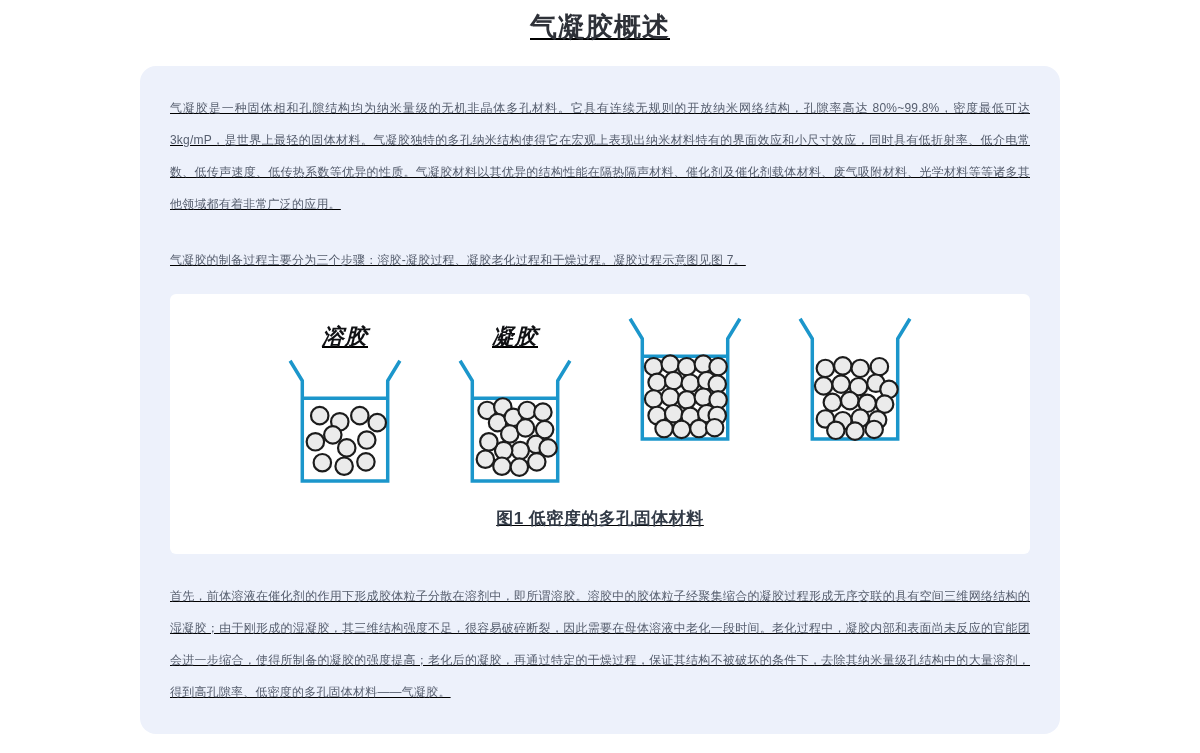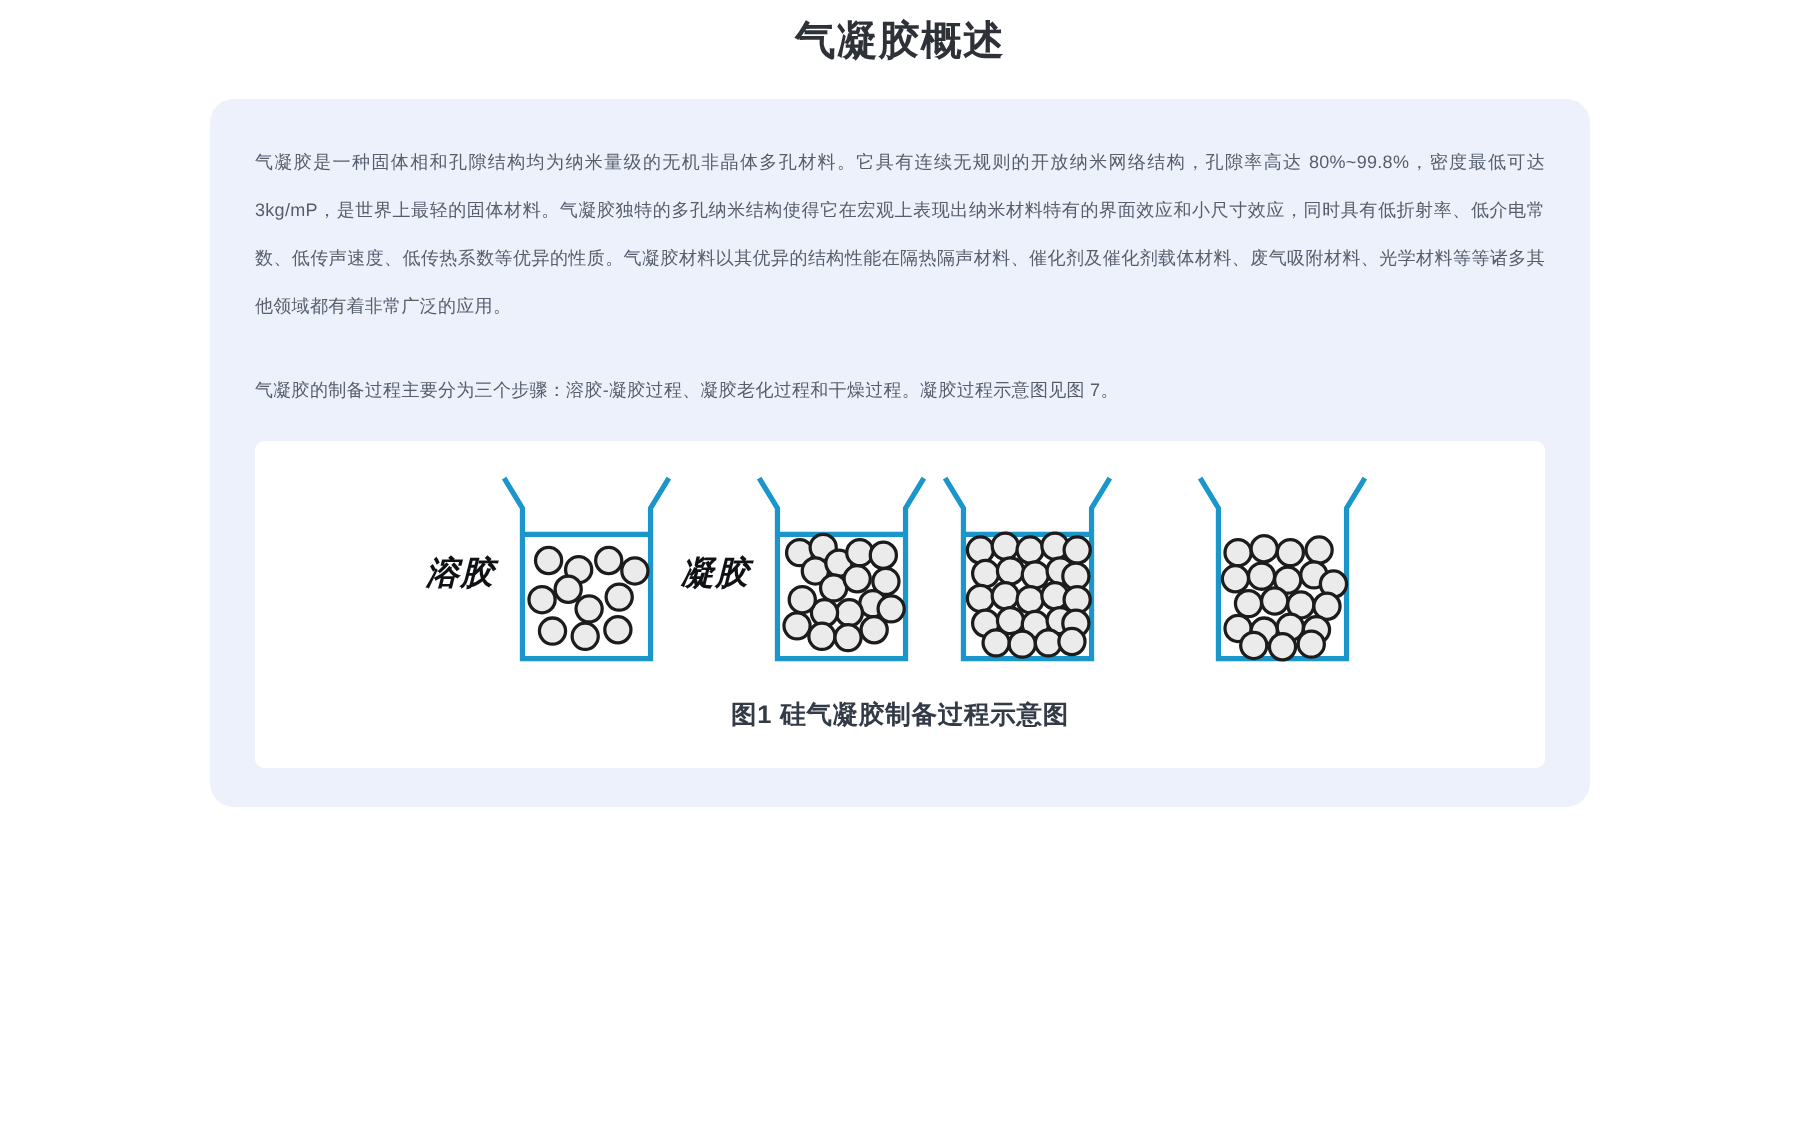--- a/index.html
+++ b/index.html
@@ -1,21 +1,21 @@
 <!DOCTYPE html>
 <html><head>
 <meta charset="utf-8">
 <style>
   html,body{margin:0;padding:0;}
   body{
     background:#ffffff;
     font-family:"Liberation Sans","DejaVu Sans",sans-serif;
     -webkit-font-smoothing:antialiased;
   }
-  .page{width:980px;min-height:753px;margin:0 auto;background:#ffffff;}
+  .page{width:980px;min-height:753px;margin:0 auto;background:#ffffff;text-decoration:underline;}
   .page-title{
     font-size:27px;font-weight:bold;color:#2e3138;
     text-align:center;margin:0;padding-top:9px;letter-spacing:1px;
   }
   .card{
     margin:21px 30px 0 30px;
     background:#edf1fb;
     border-radius:16px;
     padding:26px 30px 26px 30px;
   }
@@ -25,21 +25,21 @@
   }
   .para-2{margin-top:24px !important;}
   .para-3{margin-top:26px !important;}
   .figure{
     background:#ffffff;
     border-radius:6px;
     margin-top:18px;
     padding:22px 10px 24px 10px;
   }
   .beaker-row{display:flex;justify-content:center;gap:48px;}
-  .beaker-fig{display:flex;flex-direction:row;align-items:center;width:122px;}
+  .beaker-fig{display:flex;flex-direction:column;align-items:center;width:122px;}
   .beaker-label{
     font-size:22px;font-weight:bold;font-style:italic;color:#101114;
     white-space:nowrap;height:36px;display:flex;align-items:flex-end;
     margin-bottom:6px;letter-spacing:1px;
   }
   .beaker-svg{width:122px;height:131px;display:block;}
   .figure-caption{
     text-align:center;font-size:17px;font-weight:bold;
     color:#333b47;margin-top:18px;letter-spacing:0.5px;
   }
@@ -165,18 +165,19 @@
                 <circle cx="96" cy="119" r="10" fill="#ebebeb" stroke="#1c1c1c" stroke-width="2.5"></circle>
                 <circle cx="48" cy="131" r="10" fill="#ebebeb" stroke="#1c1c1c" stroke-width="2.5"></circle>
                 <circle cx="70" cy="132" r="10" fill="#ebebeb" stroke="#1c1c1c" stroke-width="2.5"></circle>
                 <circle cx="92" cy="130" r="10" fill="#ebebeb" stroke="#1c1c1c" stroke-width="2.5"></circle>
               </svg>
             </div>
         </div>
 
       </div>
 
-      <div class="figure-caption">图1 硅气凝胶制备过程示意图</div>
+      <div class="figure-caption">图1 低密度的多孔固体材料</div>
     </div>
 
+    <p class="para-3">首先，前体溶液在催化剂的作用下形成胶体粒子分散在溶剂中，即所谓溶胶。溶胶中的胶体粒子经聚集缩合的凝胶过程形成无序交联的具有空间三维网络结构的湿凝胶；由于刚形成的湿凝胶，其三维结构强度不足，很容易破碎断裂，因此需要在母体溶液中老化一段时间。老化过程中，凝胶内部和表面尚未反应的官能团会进一步缩合，使得所制备的凝胶的强度提高；老化后的凝胶，再通过特定的干燥过程，保证其结构不被破坏的条件下，去除其纳米量级孔结构中的大量溶剂，得到高孔隙率、低密度的多孔固体材料——气凝胶。</p>
 
   </div>
 </div>
 
 </body></html>

